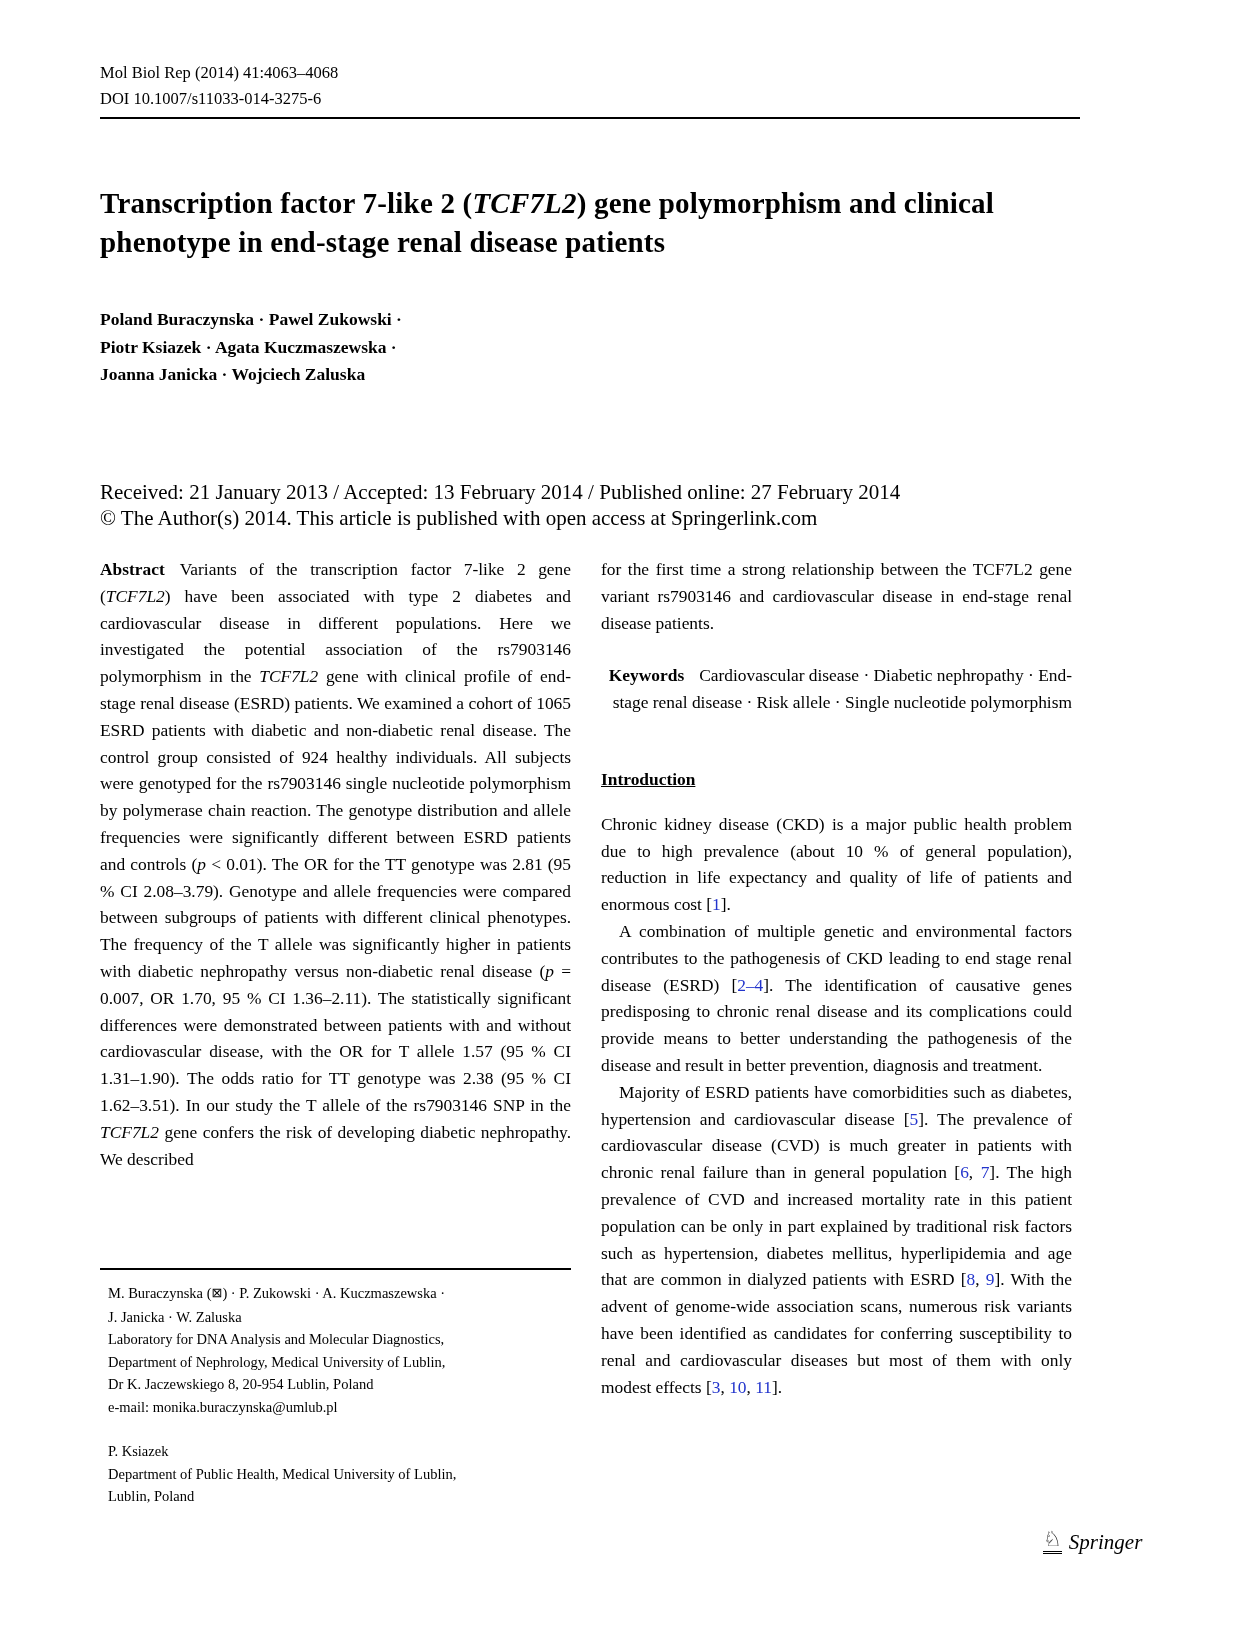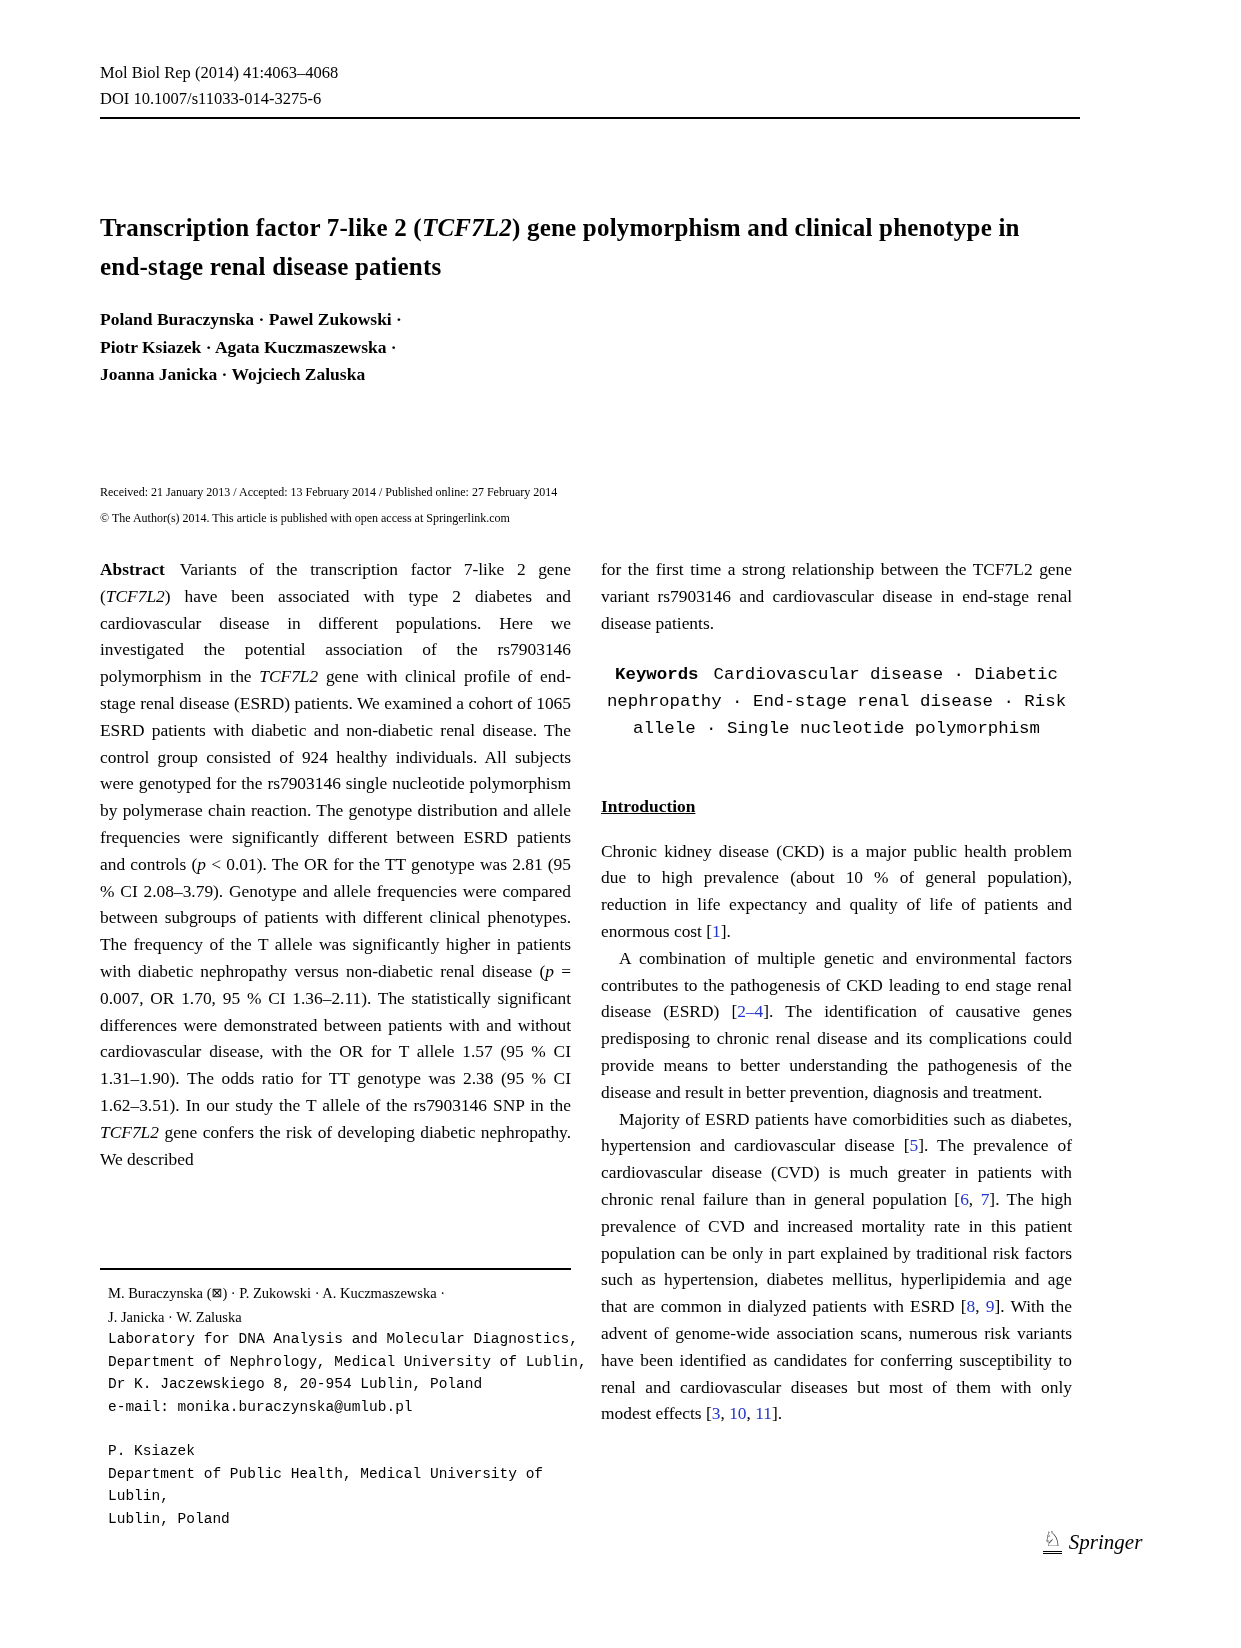--- a/index.html
+++ b/index.html
@@ -14,61 +14,61 @@
   }
   .header {
     position:absolute; left:100px; top:60px;
     font-size:16.5px; line-height:26px;
   }
   .header-rule {
     position:absolute; left:100px; top:117px;
     width:980px; height:2px; background:#000;
   }
   .title {
-    position:absolute; left:100px; top:208px;
+    position:absolute; left:100px; top:184px;
     width:935px;
-    font-size:25px; font-weight:bold; line-height:39px;
+    font-size:29px; font-weight:bold; line-height:39px;
     margin:0; letter-spacing:0.2px;
   }
   .authors {
     position:absolute; left:100px; top:306px;
     font-size:17.5px; font-weight:bold; line-height:27.5px;
   }
   .dates {
     position:absolute; left:100px; top:479px;
-    font-size:12px; line-height:26px;
+    font-size:21px; line-height:26px;
   }
   .columns {
     position:absolute; left:100px; top:556px;
     width:980px; display:flex; gap:30px;
   }
   .col {
     width:471px;
     font-size:17.4px; line-height:26.8px;
     text-align:justify;
   }
   .col p { margin:0; }
   .b { font-weight:bold; }
   .s-i { font-style:italic; }
   .s-ref { color:#2234cc; cursor:pointer; }
   .label-gap { display:inline-block; width:15px; }
-  .keywords-p { margin-top:26px !important; text-align:center;font-family:Liberation Mono, monospace; }
+  .keywords-p { margin-top:26px !important; text-align:right; }
   .section-heading { margin-top:50px !important; font-weight:bold;text-decoration:underline; }
   .first-para { margin-top:18px !important; }
   .indent { text-indent:18px; }
   .footnote-rule {
     position:absolute; left:100px; top:1268px;
     width:471px; height:1.5px; background:#000;
   }
   .footnote {
     position:absolute; left:108px; top:1282px;
     width:485px; font-size:14.5px; line-height:22.5px;
   }
   .footnote .block2 { margin-top:22px; }
-  .pre { white-space:pre-line;font-family:Liberation Mono, monospace; }
+  .pre { white-space:pre-line; }
   .mail-icon { font-size:13px; position:relative; top:-1px; }
   .springer-logo {
     position:absolute; left:1043px; top:1529px;
     display:flex; align-items:flex-start; gap:7px;
     font-size:21px;
   }
   .knight {
     font-size:21px; line-height:1;
     border-bottom:3px double #000; padding-bottom:1px;
   }

